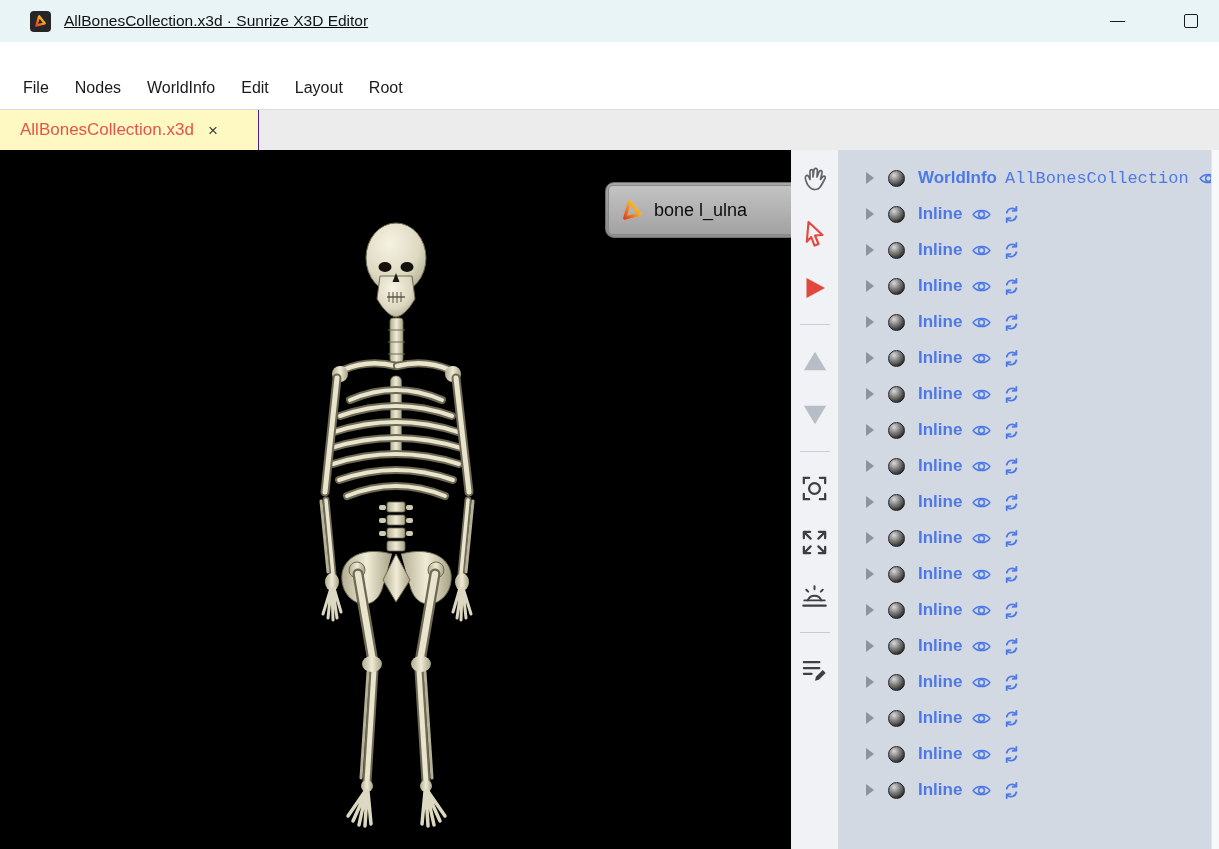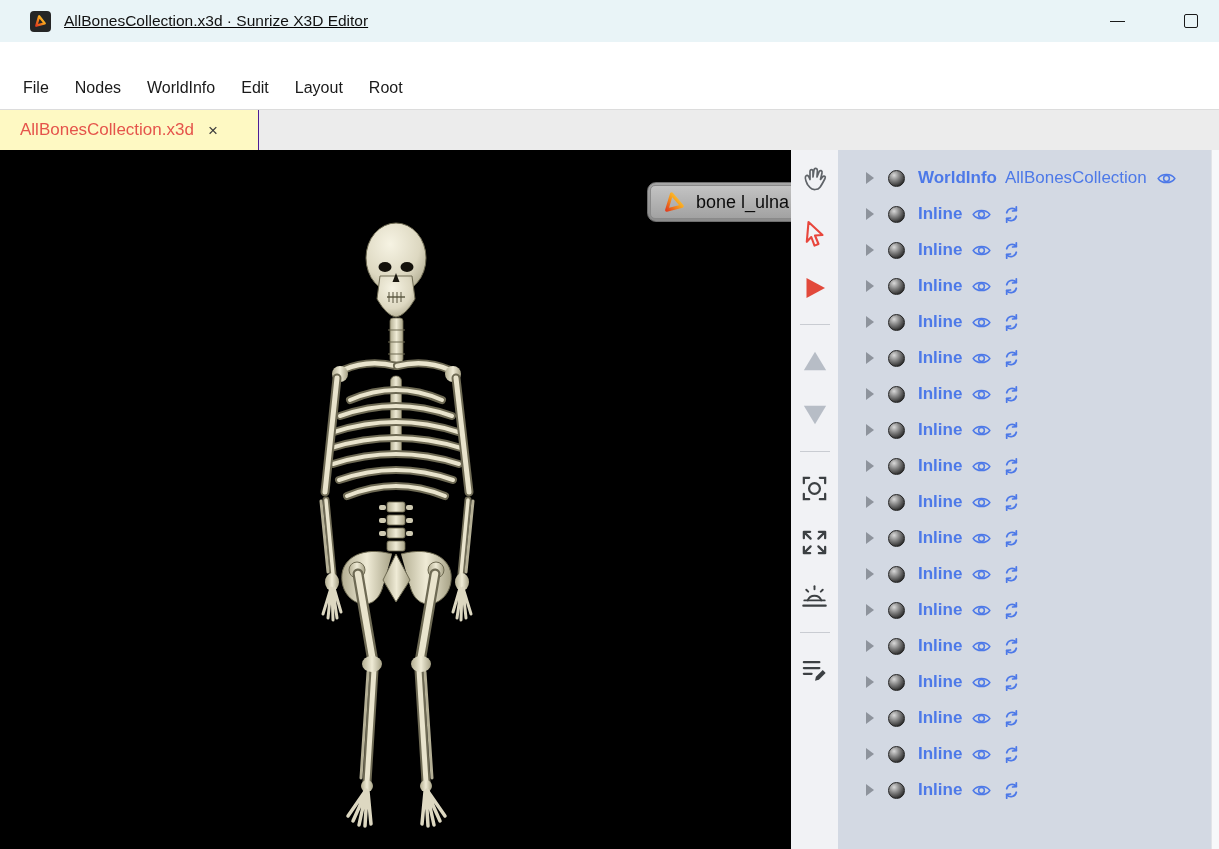--- a/index.html
+++ b/index.html
@@ -26,23 +26,23 @@
     align-items:center; padding:0 16px 0 20px; }
   .tab-label { color:#e5544b; font-size:17px; white-space:nowrap; }
   .tab-close { margin-left:14px; color:#3c3c3c; font-size:17px; line-height:1; cursor:pointer; }
 
   
   .content { height:766px; display:flex; }
 
   .viewport { width:791px; height:100%; background:#000; position:relative; overflow:hidden; flex:0 0 auto; }
   .skeleton-svg { position:absolute; inset:0; }
 
-  .vp-tooltip { position:absolute; left:605px; top:32px; width:200px; height:40px;
+  .vp-tooltip { position:absolute; left:605px; top:32px; width:200px; height:56px;
     background:linear-gradient(#a6a6a6,#8c8c8c); border:1px solid #6f6f6f; border-radius:9px;
-    padding:2px; display:flex;margin-left:42px; }
+    padding:2px; display:flex; }
   .vp-tooltip-inner { flex:1; background:linear-gradient(#c3c3c3,#a2a2a2); border-radius:5px;
     border:1px solid #8a8a8a; display:flex; align-items:center; padding:0 10px; gap:9px; }
   .vp-tooltip-label { font-size:18px; color:#0c0c0c; white-space:nowrap; }
 
   
   .vtoolbar { width:47px; background:#f1f2f5; display:flex; flex-direction:column; align-items:center;
     padding-top:12px; flex:0 0 auto; }
   .tool-btn { width:36px; height:36px; margin-bottom:18px; display:flex; align-items:center;
     justify-content:center; cursor:pointer; }
   .tool-sep { width:30px; border-top:1px solid #c9ccd2; margin:0 0 18px 0; }
@@ -50,21 +50,21 @@
   
   .outline-panel { flex:1; background:#d3d9e3; overflow:hidden; padding-top:10px; }
   .outline-header { font-size:15px; color:#5b626b; padding:8px 0 10px 15px; }
   .tree-row { height:36px; display:flex; align-items:center; padding-left:28px; cursor:default; }
   .twisty { width:0; height:0; border-left:8px solid #8d939c; border-top:6px solid transparent;
     border-bottom:6px solid transparent; margin-right:14px; flex:0 0 auto; }
   .sphere { width:17px; height:17px; border-radius:50%; margin-right:13px; flex:0 0 auto;
     background:radial-gradient(circle at 34% 28%, #d9d9d9 0%, #8a8a8a 35%, #333 75%, #0d0d0d 100%);
     border:1px solid #222; }
   .ntype { font-size:17px; font-weight:bold; color:#4d79e8; }
-  .nname { font-size:17px; color:#4d79e8; margin-left:8px; font-weight:normal; }
+  .nname { font-size:17px; color:#4d79e8; margin-left:8px; font-weight:normal;font-family:Liberation Mono, monospace; }
   .mini-icon { width:21px; height:21px; margin-left:9px; color:#4d79e8; flex:0 0 auto; }
 
   .scroll-strip { width:8px; background:#f7f8fa; border-left:1px solid #e2e4e8; flex:0 0 auto; cursor:pointer; }
 </style>
 </head>
 <body>
 
 <div class="titlebar">
   <div class="app-icon">
     <svg width="15" height="15" viewBox="0 0 32 32">

